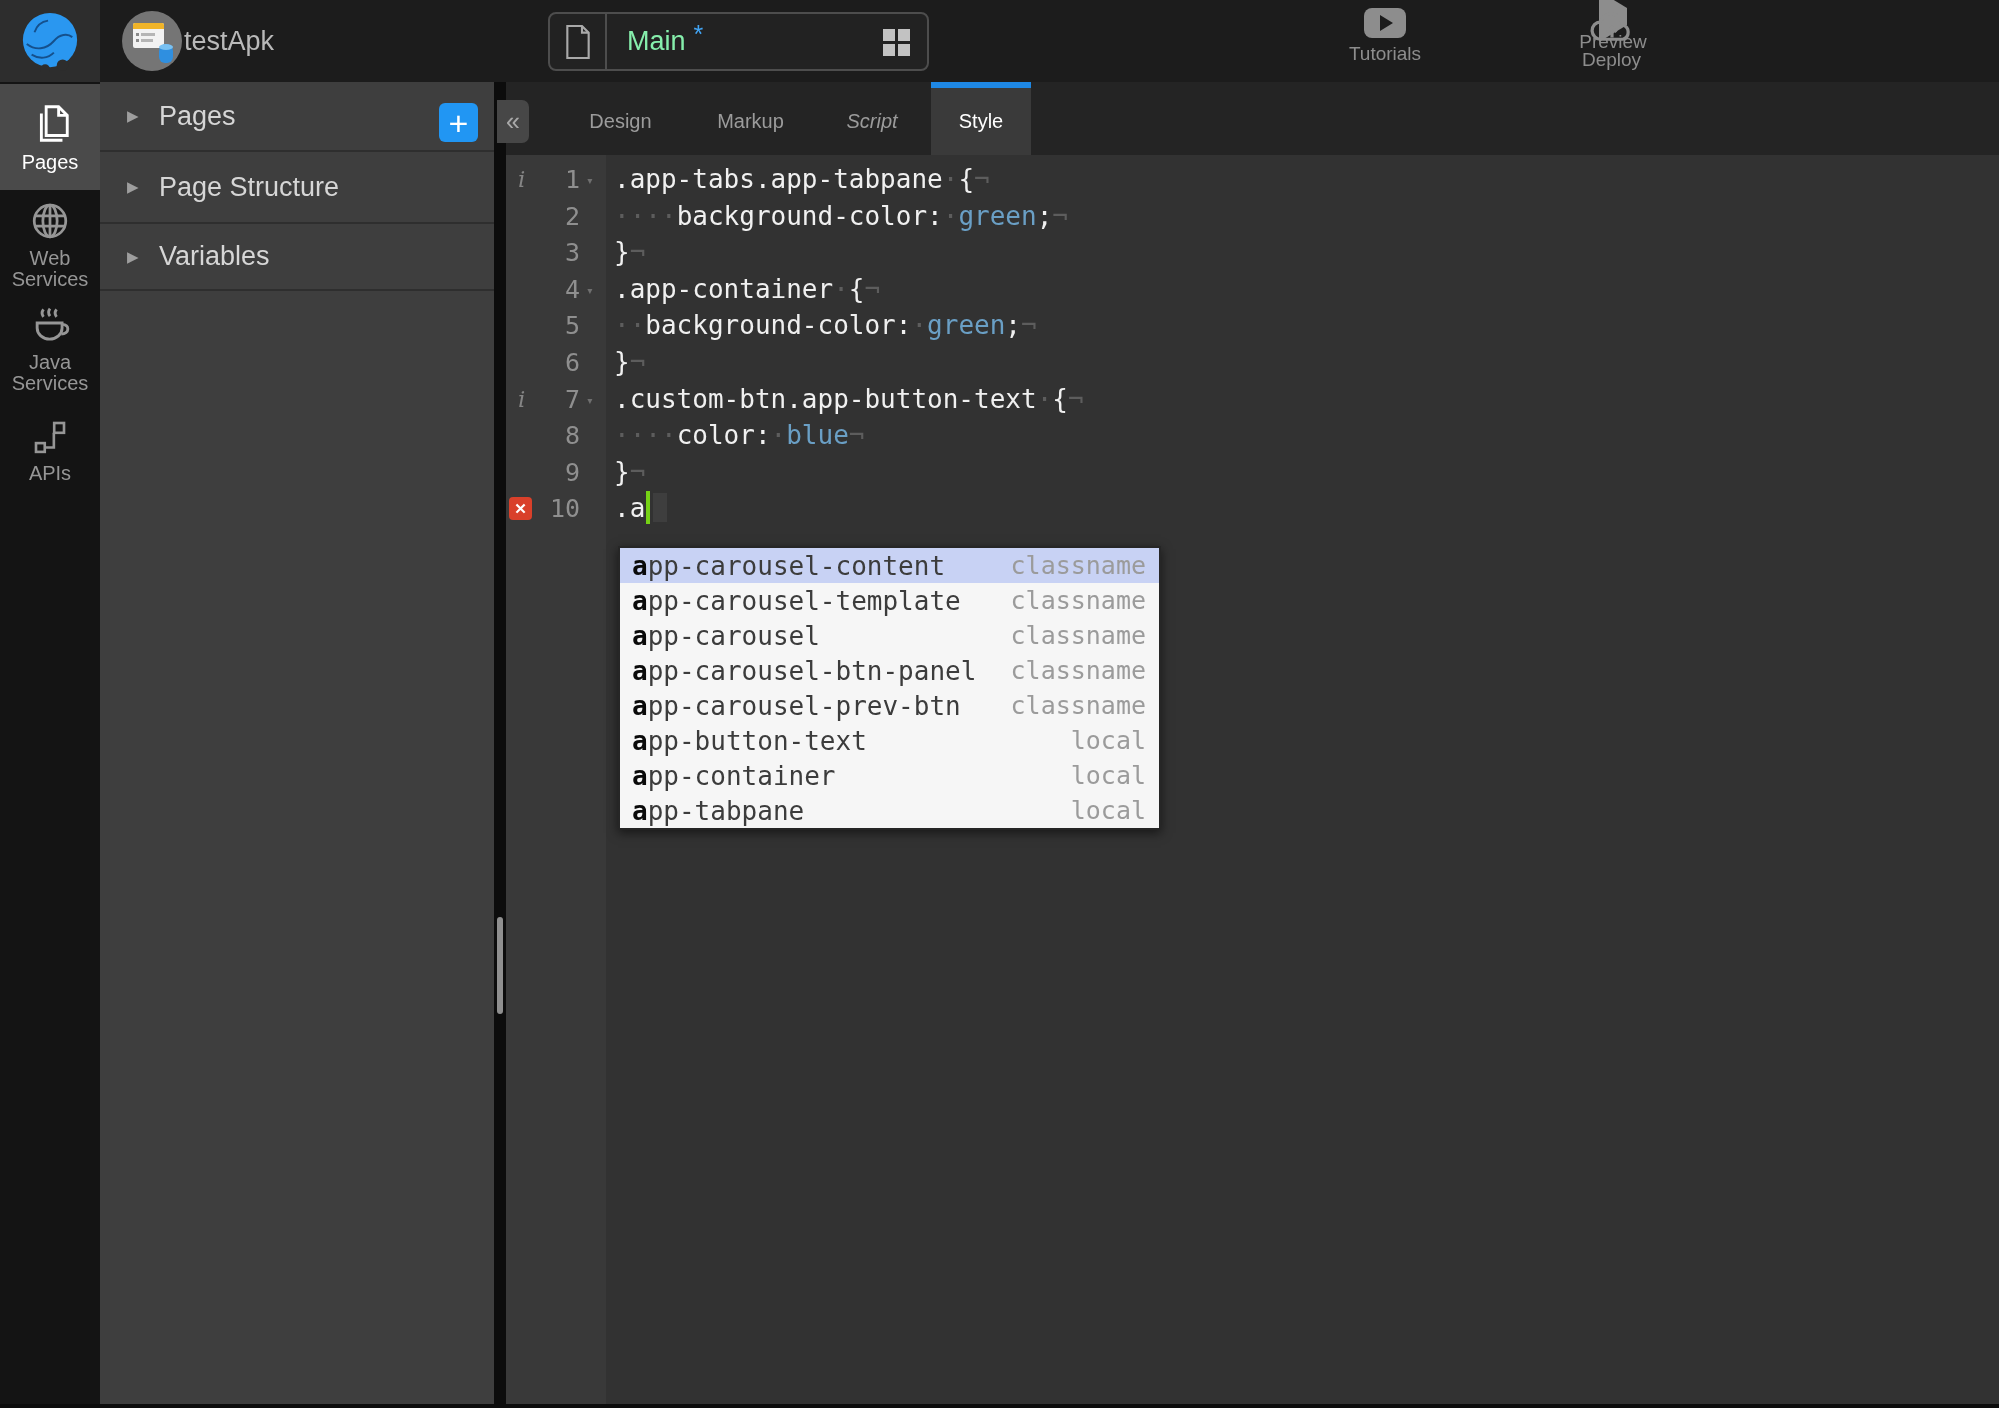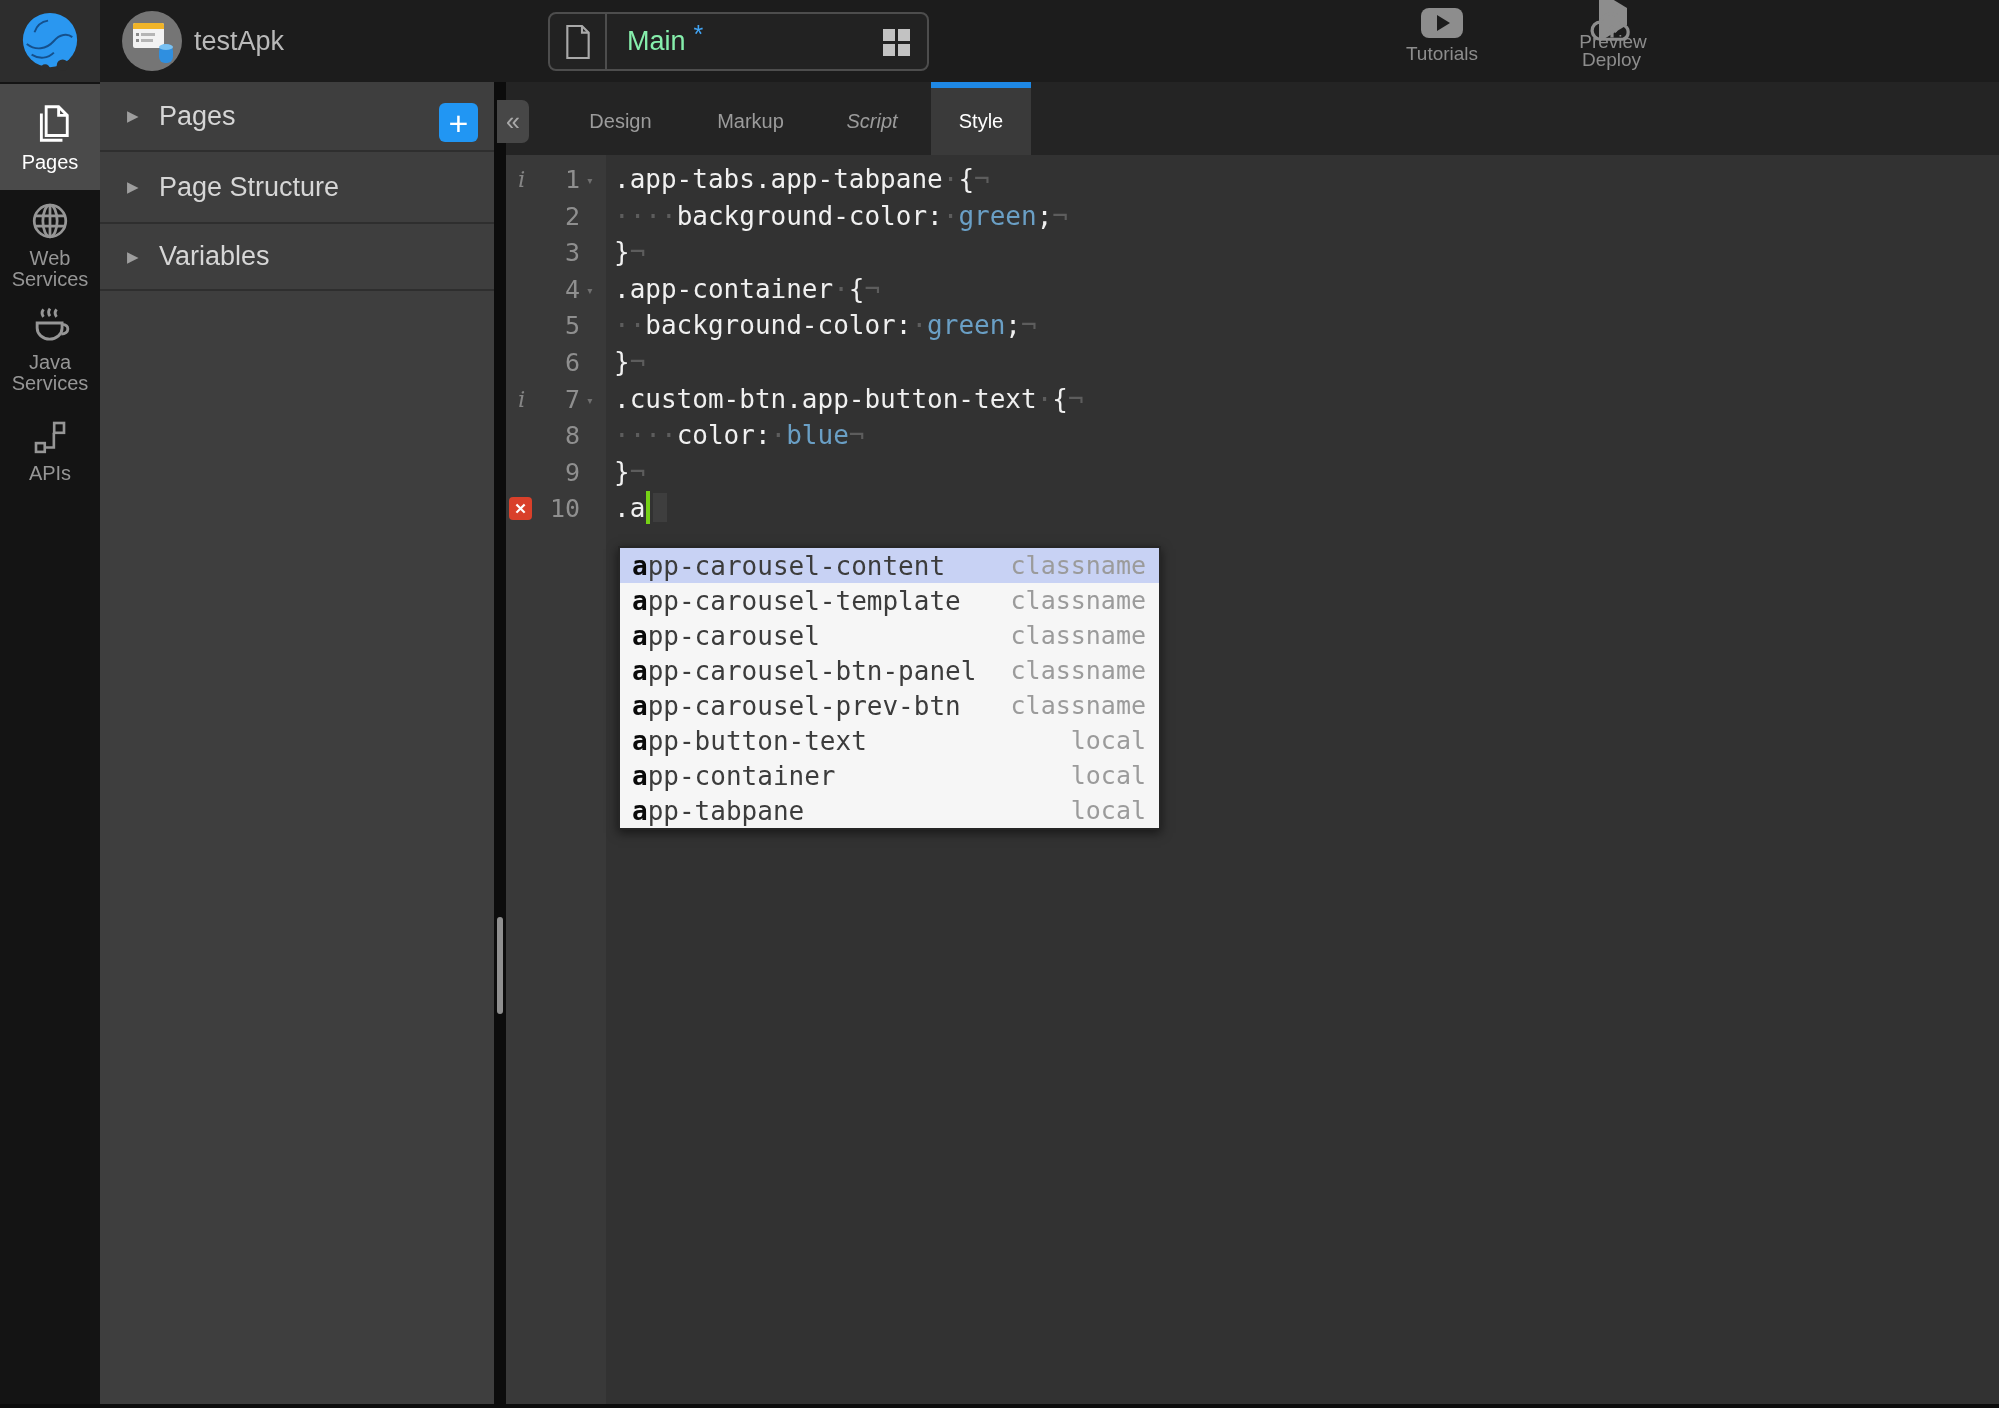--- a/index.html
+++ b/index.html
@@ -4,21 +4,21 @@
 <style>
   * { margin:0; padding:0; box-sizing:border-box; }
   html,body { background:#111; }
   .screen{ position:relative; width:1999px; height:1408px; overflow:hidden;
            background:#323232; font-family:"Liberation Sans", sans-serif; }
 
   
   .topbar{ position:absolute; left:0; top:0; width:1999px; height:82px; background:#1c1c1c; }
   .logo-tile{ position:absolute; left:0; top:0; width:100px; height:82px; background:#2d2d2d;
               display:flex; align-items:center; justify-content:center; cursor:pointer; }
-  .project{ position:absolute; left:122px; top:0; height:82px; display:flex; align-items:center; gap:12px; }
+  .project{ position:absolute; left:122px; top:0; height:82px; display:flex; align-items:center; gap:2px; }
   .project-badge{ position:relative; width:60px; height:60px; border-radius:50%; background:#757575; overflow:hidden; }
   .pb-win{ position:absolute; left:11px; top:12px; width:31px; height:25px; background:#f2f2f2; border-radius:2px; }
   .pb-win-head{ position:absolute; left:0; top:0; width:100%; height:6px; background:#f0b429; border-radius:2px 2px 0 0; }
   .pb-line{ position:absolute; left:8px; height:3px; background:#b5b5b5; }
   .pb-dot{ position:absolute; left:3px; width:3px; height:3px; background:#8a8a8a; }
   .pb-db{ position:absolute; right:9px; bottom:8px; width:14px; height:19px; background:#2f8fe0;
           border-radius:7px 7px 6px 6px; }
   .pb-db::before{ content:""; position:absolute; left:0; top:0; width:14px; height:6px;
           background:#79c1f2; border-radius:50%; }
   .project-name{ font-size:27px; color:#b9b9b9; }
@@ -153,21 +153,21 @@
       <span class="dirty-star">*</span>
       <span class="grid-icon">
         <div></div>
           <div></div>
           <div></div>
           <div></div>
       </span>
     </div>
 
     <div id="topbar-actions">
-        <div class="tb-action" style="left: 1372px; width: 140px;">
+        <div class="tb-action" style="left: 1315px; width: 140px;">
           <span>
             <span class="yt-icon"></span>
           </span>
           <span class="lbl">Tutorials</span>
         </div>
         <div class="tb-action" style="left: 1563px; width: 100px;">
           <span><span class="play-icon"></span></span>
           <span class="lbl">Preview</span>
         </div>
         <div class="tb-action" style="left: 1564px; width: 95px;">

